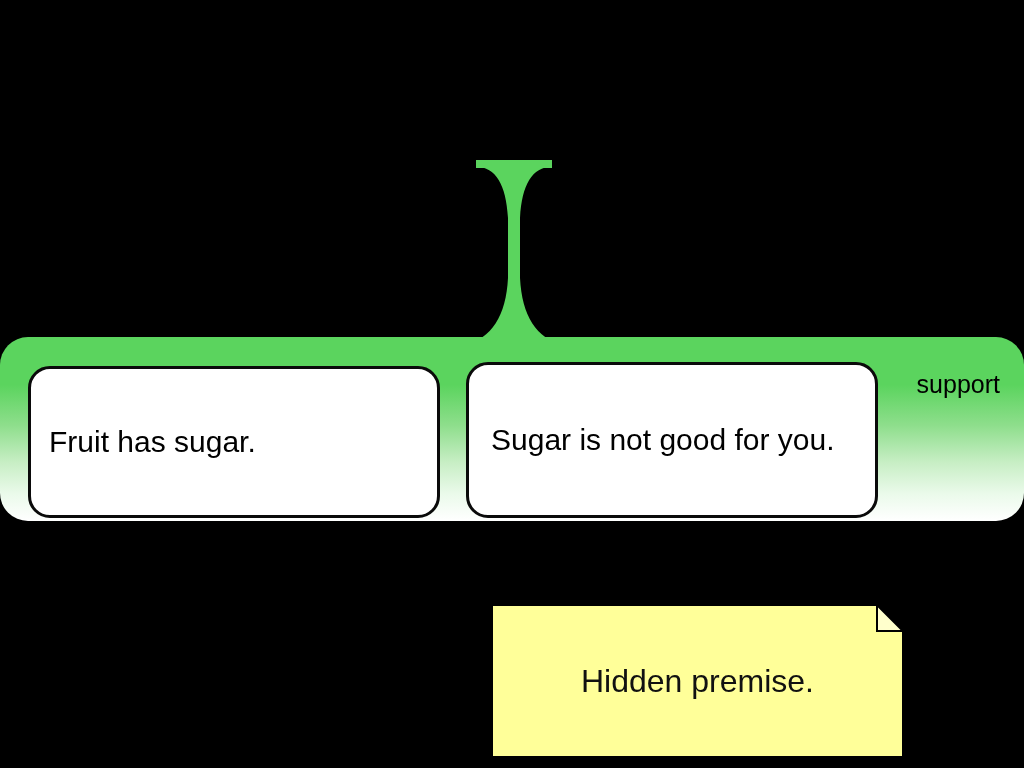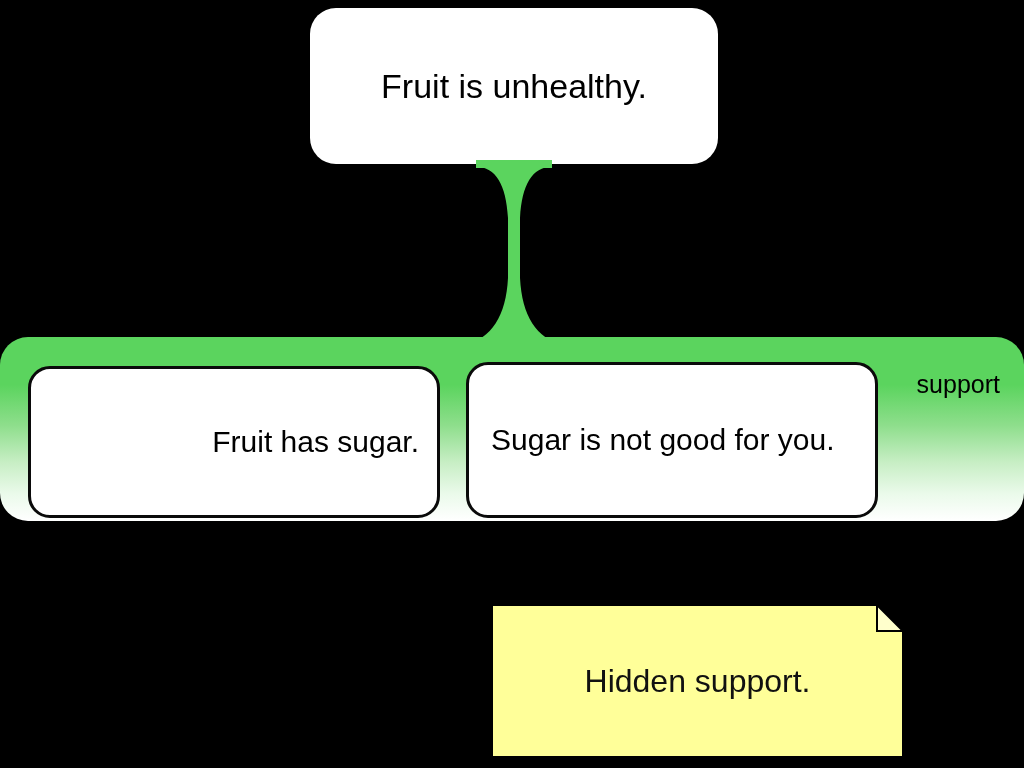--- a/index.html
+++ b/index.html
@@ -88,21 +88,21 @@
     width: 100%;
   }
   #premise-1 {
     left: 28px;
     top: 366px;
     width: 412px;
     height: 152px;
     justify-content: center;
     padding: 0 18px;
   }
-  #premise-1 .node-text { text-align: right; }
+  #premise-1 .node-text { text-align: left; }
   #premise-2 {
     left: 466px;
     top: 362px;
     width: 412px;
     height: 156px;
     justify-content: flex-start;
     padding: 0 22px;
   }
   #premise-2 .node-text { text-align: left; }
 
@@ -144,23 +144,20 @@
     text-align: center;
     padding: 0 16px;
     box-sizing: border-box;
   }
 </style>
 </head>
 <body>
 
 <div id="canvas">
 
-  <div class="node-conclusion">
-    <span class="node-text">Fruit is unhealthy.</span>
-  </div>
 
   <div class="connector">
     <svg width="160" height="200" viewBox="0 0 160 200">
       <path d="M 36 0
                L 112 0
                L 112 6
                C 92 8, 82 24, 80 58
                L 80 118
                C 82 156, 96 178, 124 186
                L 124 200
@@ -190,16 +187,16 @@
   <div class="sticky-note">
     <svg width="411" height="152" viewBox="0 0 411 152">
       <path d="M 0 0
                L 385 0
                L 411 26
                L 411 152
                L 0 152
                Z" fill="#ffff99" stroke="#000000" stroke-width="2"></path>
       <path d="M 385 0 L 385 26 L 411 26 Z" fill="#ffffcc" stroke="#000000" stroke-width="2"></path>
     </svg>
-    <div class="sticky-text">Hidden support.</div>
+    <div class="sticky-text">Hidden premise.</div>
   </div>
 
 </div>
 
 </body></html>

